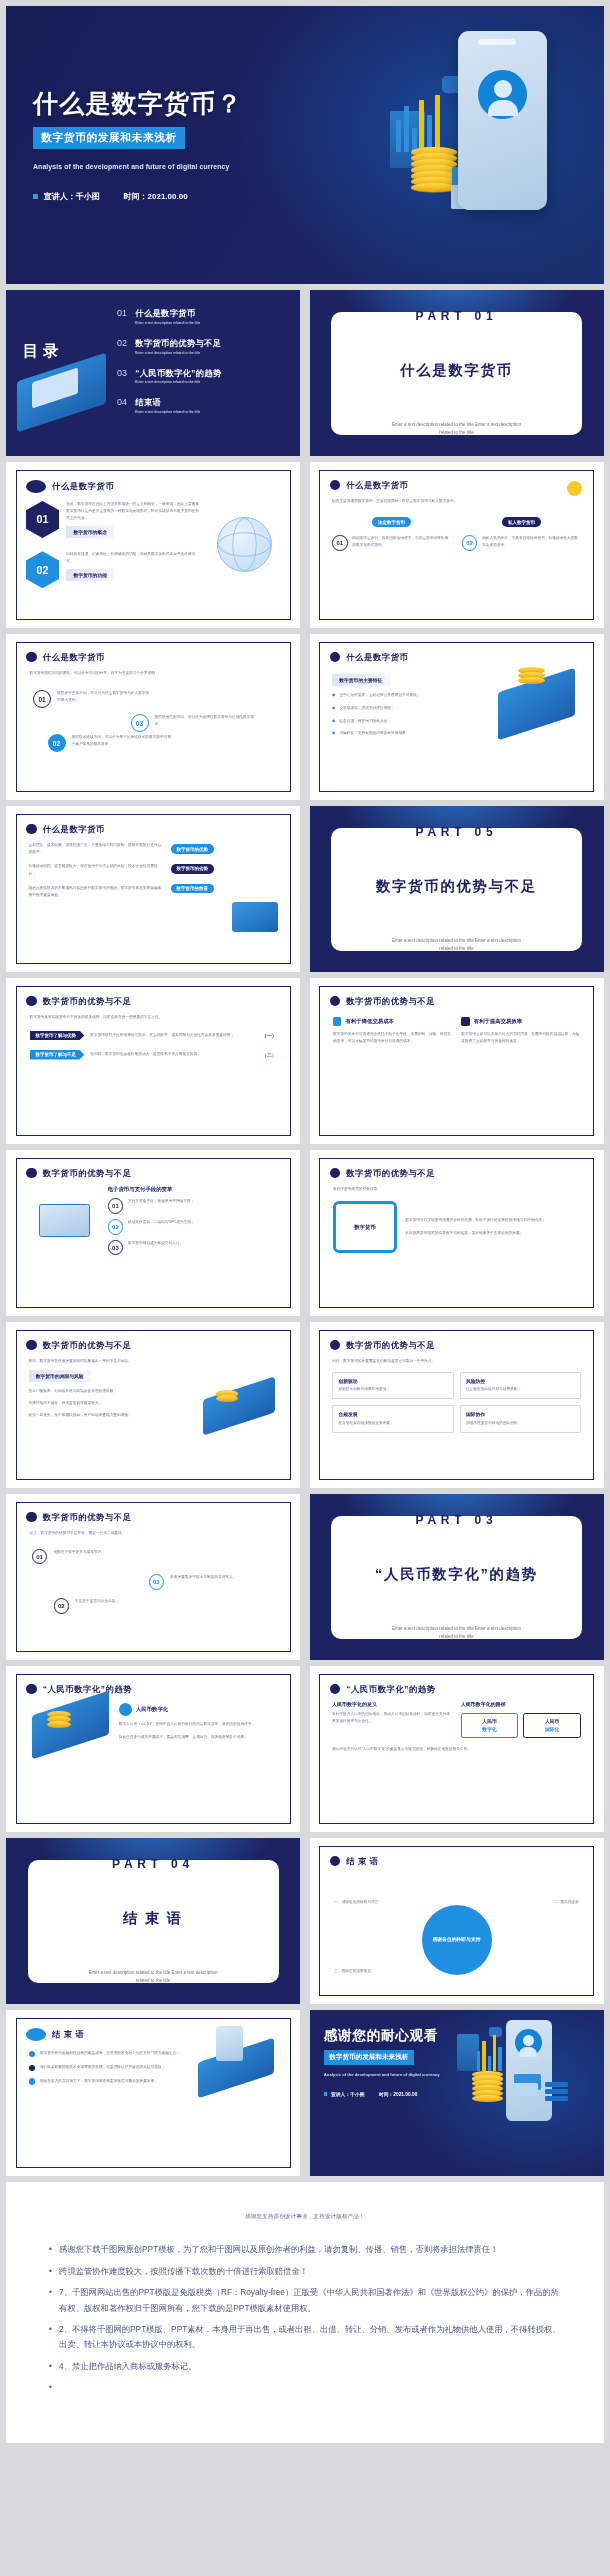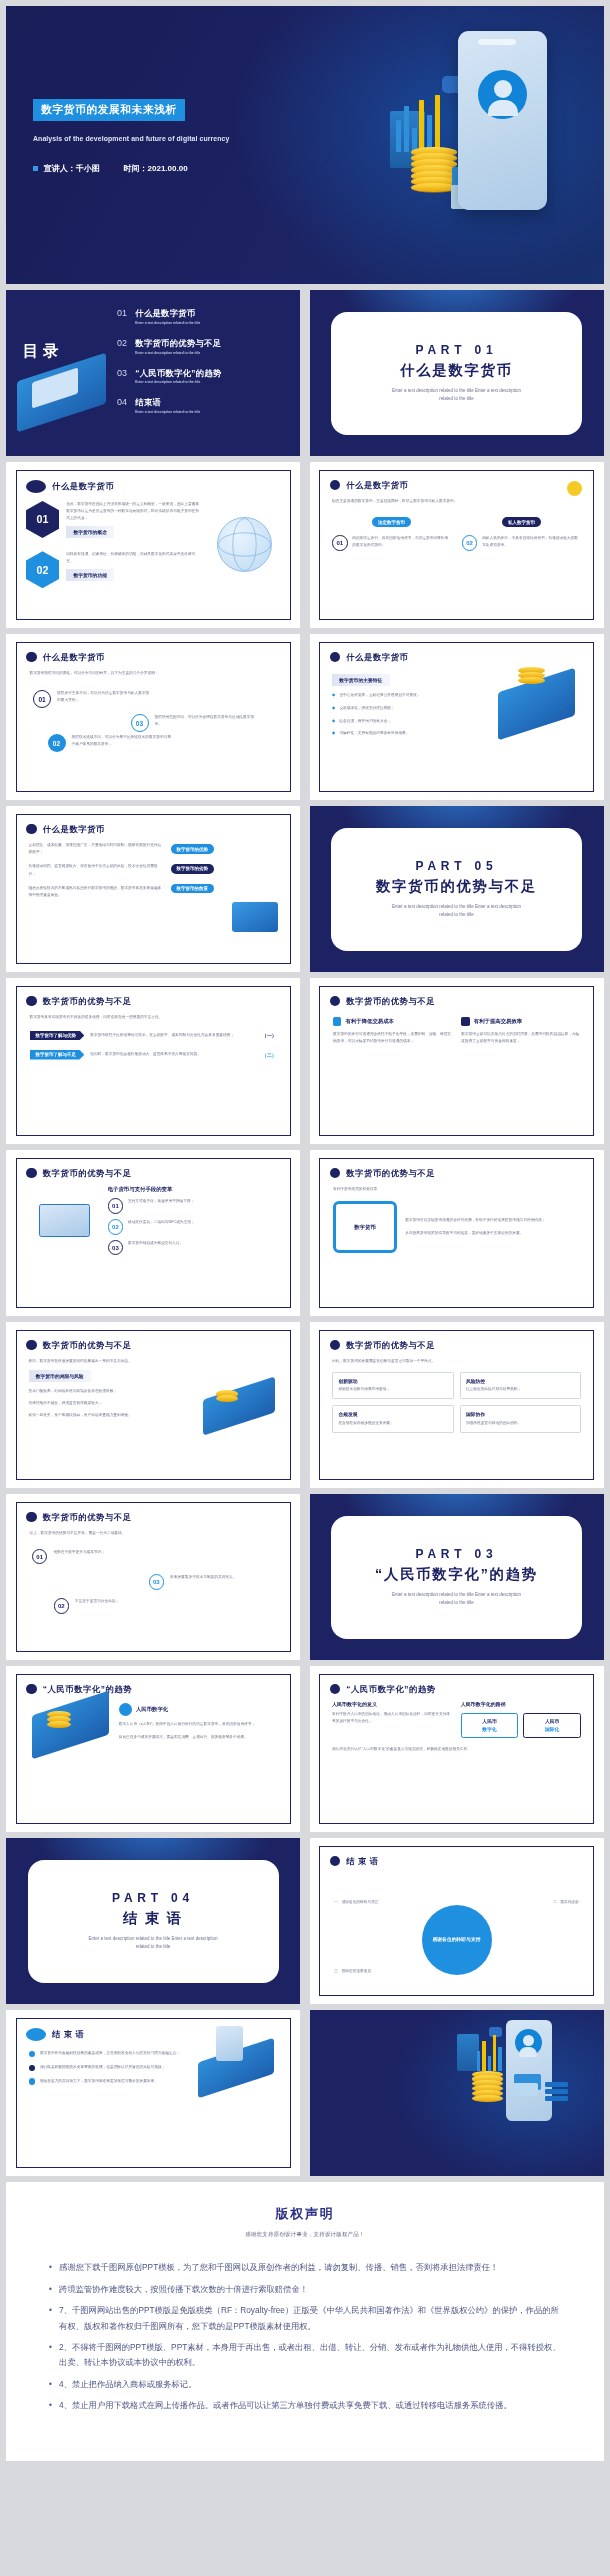--- a/index.html
+++ b/index.html
@@ -94,22 +94,22 @@
   }
   .slide {
     width: 294px; height: 166px; position: relative; overflow: hidden;
     background: #fff;
   }
   .slide.dark { background: #1c2262; }
 
   
   .divider-card {
     position: absolute; left: 21.5px; top: 21.5px; right: 21.5px; bottom: 21.5px;
-    background: #fff; border-radius: 16px;
-    display: flex; flex-direction: column; align-items: center; justify-content: center;
+    background: #fff; border-radius: 10px;
+    display: flex; flex-direction: column; align-items: center; justify-content: center; gap: 34px;
   }
   .divider-part { color: #1c2262; font-size: 12px; font-weight: bold; letter-spacing: 4.8px; }
   .divider-cn { color: #1c2262; font-size: 14.3px; font-weight: bold; letter-spacing: 1.8px; margin-top: 3.6px; }
   .divider-en { color: #6d7490; font-size: 4.5px; margin-top: 7.2px; text-align: center; line-height: 1.7; max-width: 143px; }
   .divider-glow {
     position: absolute; left: 50%; top: -83px; transform: translateX(-50%);
     width: 250px; height: 143px; border-radius: 50%;
     background: radial-gradient(ellipse at center, rgba(45,130,220,.75), rgba(28,34,98,0) 68%);
   }
 
@@ -239,20 +239,21 @@
       <div class="srv">
         <div class="srv-row"></div>
           <div class="srv-row"></div>
           <div class="srv-row"></div>
       </div>
       <div class="phone-card"></div>
       <div class="phone-avatar"></div>
     </div>
 
     <div class="cover-text">
+      <div class="cover-title">什么是数字货币？</div>
       <div class="cover-sub">数字货币的发展和未来浅析</div>
       <div class="cover-en">Analysis of the development and future of digital currency</div>
       <div class="cover-meta">
         <span class="sq"></span>
         <span>宣讲人：千小图</span>
         <span class="gap"></span>
         <span>时间：2021.00.00</span>
       </div>
     </div>
   </div>
@@ -802,26 +803,36 @@
         </div>
         <div style="position:absolute;right:63px;top:64px;width:27px;height:15.5px;background:#2f8fda;border-radius:1.8px;"></div>
         <div style="position:absolute;right:66px;top:73px;width:25px;height:13px;background:#b9d9f0;border-radius:1.8px;"></div>
         <div style="position:absolute;right:36px;top:72px;">
           <div style="width:22.6px;height:4.8px;background:#1a6fc4;margin-bottom:2.4px;border-radius:1.2px;"></div>
           <div style="width:22.6px;height:4.8px;background:#1a6fc4;margin-bottom:2.4px;border-radius:1.2px;"></div>
           <div style="width:22.6px;height:4.8px;background:#1a6fc4;border-radius:1.2px;"></div>
         </div>
       </div>
 
+      <div style="position:absolute;left:14.3px;top:16.7px;width:143px;">
+        <div class="ty-title">感谢您的耐心观看</div>
+        <div class="ty-sub">数字货币的发展和未来浅析</div>
+        <div class="ty-en">Analysis of the development and future of digital currency</div>
+        <div class="ty-meta">
+          <span class="sq"></span>
+          <span>宣讲人：千小图</span>
+          <span style="display:inline-block;width:7.2px;"></span>
+          <span>时间：2021.00.00</span>
+        </div>
+      </div>
     </div>
 
   </div>
 
   <div class="copyright">
-    <div class="cp-title">版权声明</div>
     <div class="cp-note">感谢您支持原创设计事业，支持设计版权产品！</div>
     <div class="cp-list">
       <div class="cp-li">
         <span class="b">•</span>
         <span>感谢您下载千图网原创PPT模板，为了您和千图网以及原创作者的利益，请勿复制、传播、销售，否则将承担法律责任！</span>
       </div>
       <div class="cp-li">
         <span class="b">•</span>
         <span>跨境监管协作难度较大，按照传播下载次数的十倍进行索取赔偿金！</span>
       </div>
@@ -832,20 +843,19 @@
       <div class="cp-li">
         <span class="b">•</span>
         <span>2、不得将千图网的PPT模版、PPT素材，本身用于再出售，或者出租、出借、转让、分销、发布或者作为礼物供他人使用，不得转授权、出卖、转让本协议或本协议中的权利。</span>
       </div>
       <div class="cp-li">
         <span class="b">•</span>
         <span>4、禁止把作品纳入商标或服务标记。</span>
       </div>
       <div class="cp-li">
         <span class="b">•</span>
-        <span>4、禁止用户用下载格式在网上传播作品。或者作品可以让第三方单独付费或共享免费下载、或通过转移电话服务系统传播。</span>
       </div>
     </div>
   </div>
 
   <div class="footer-bar"></div>
 </div>
 
 
 </body></html>

